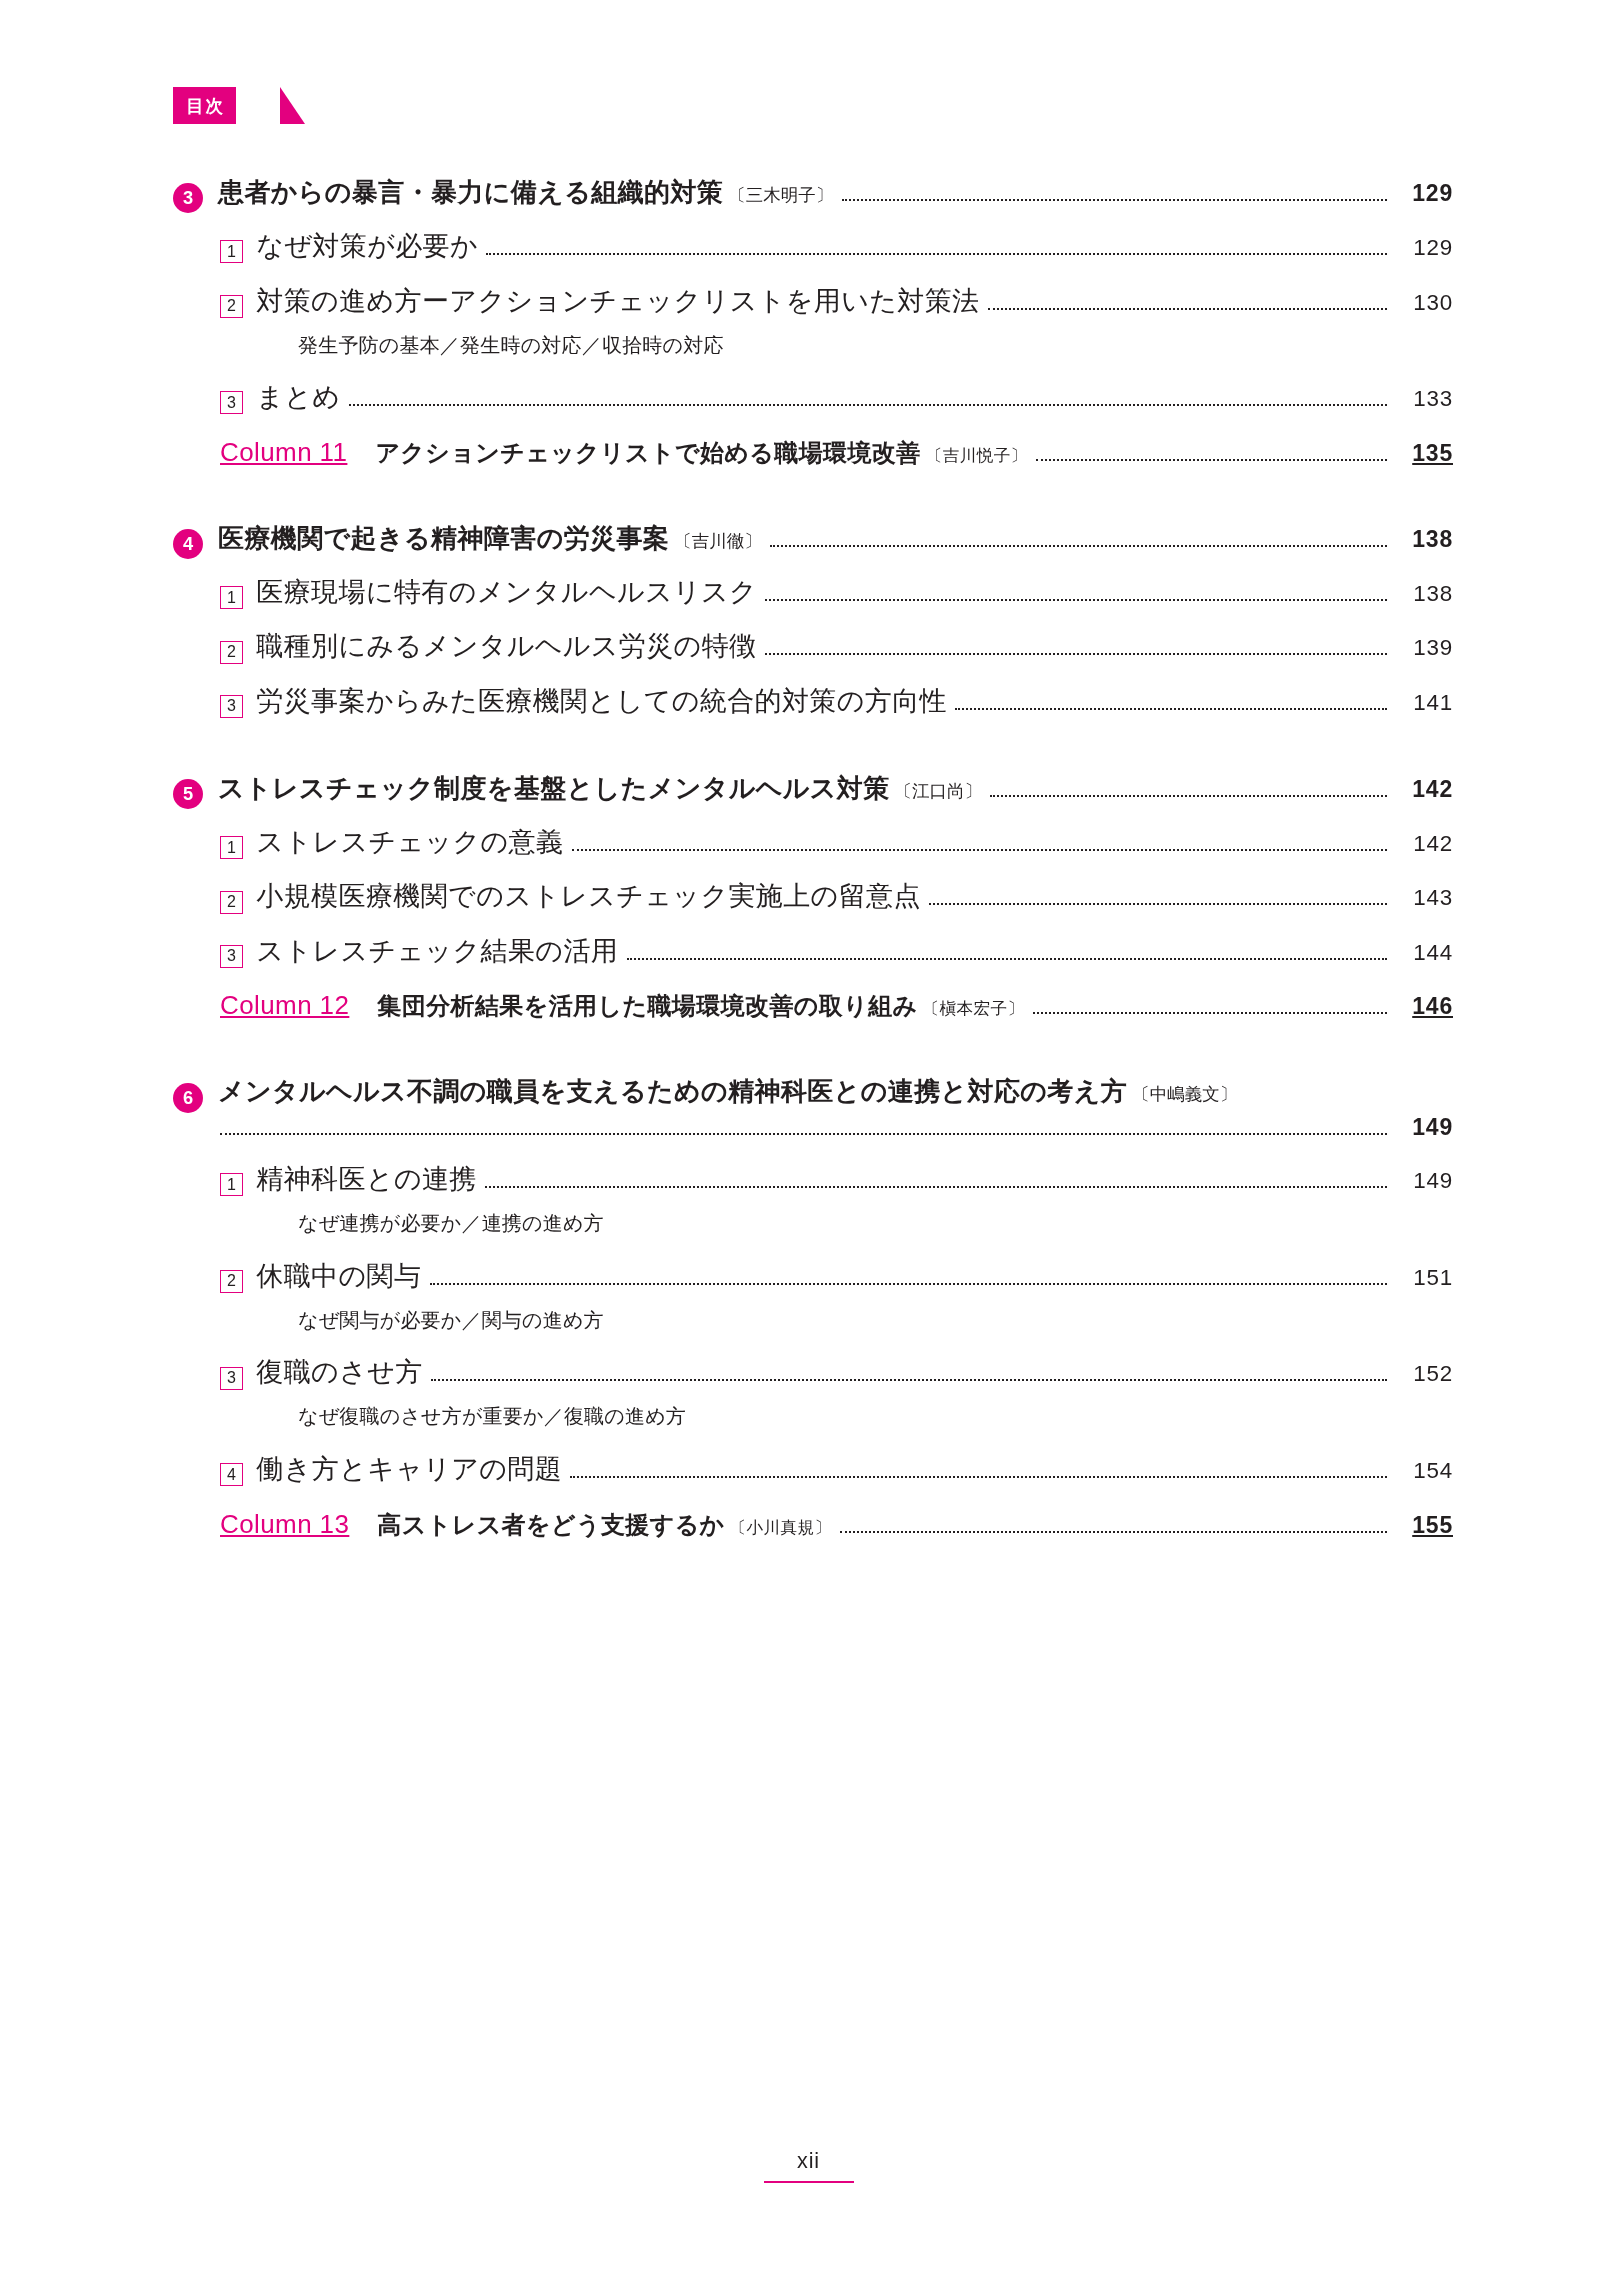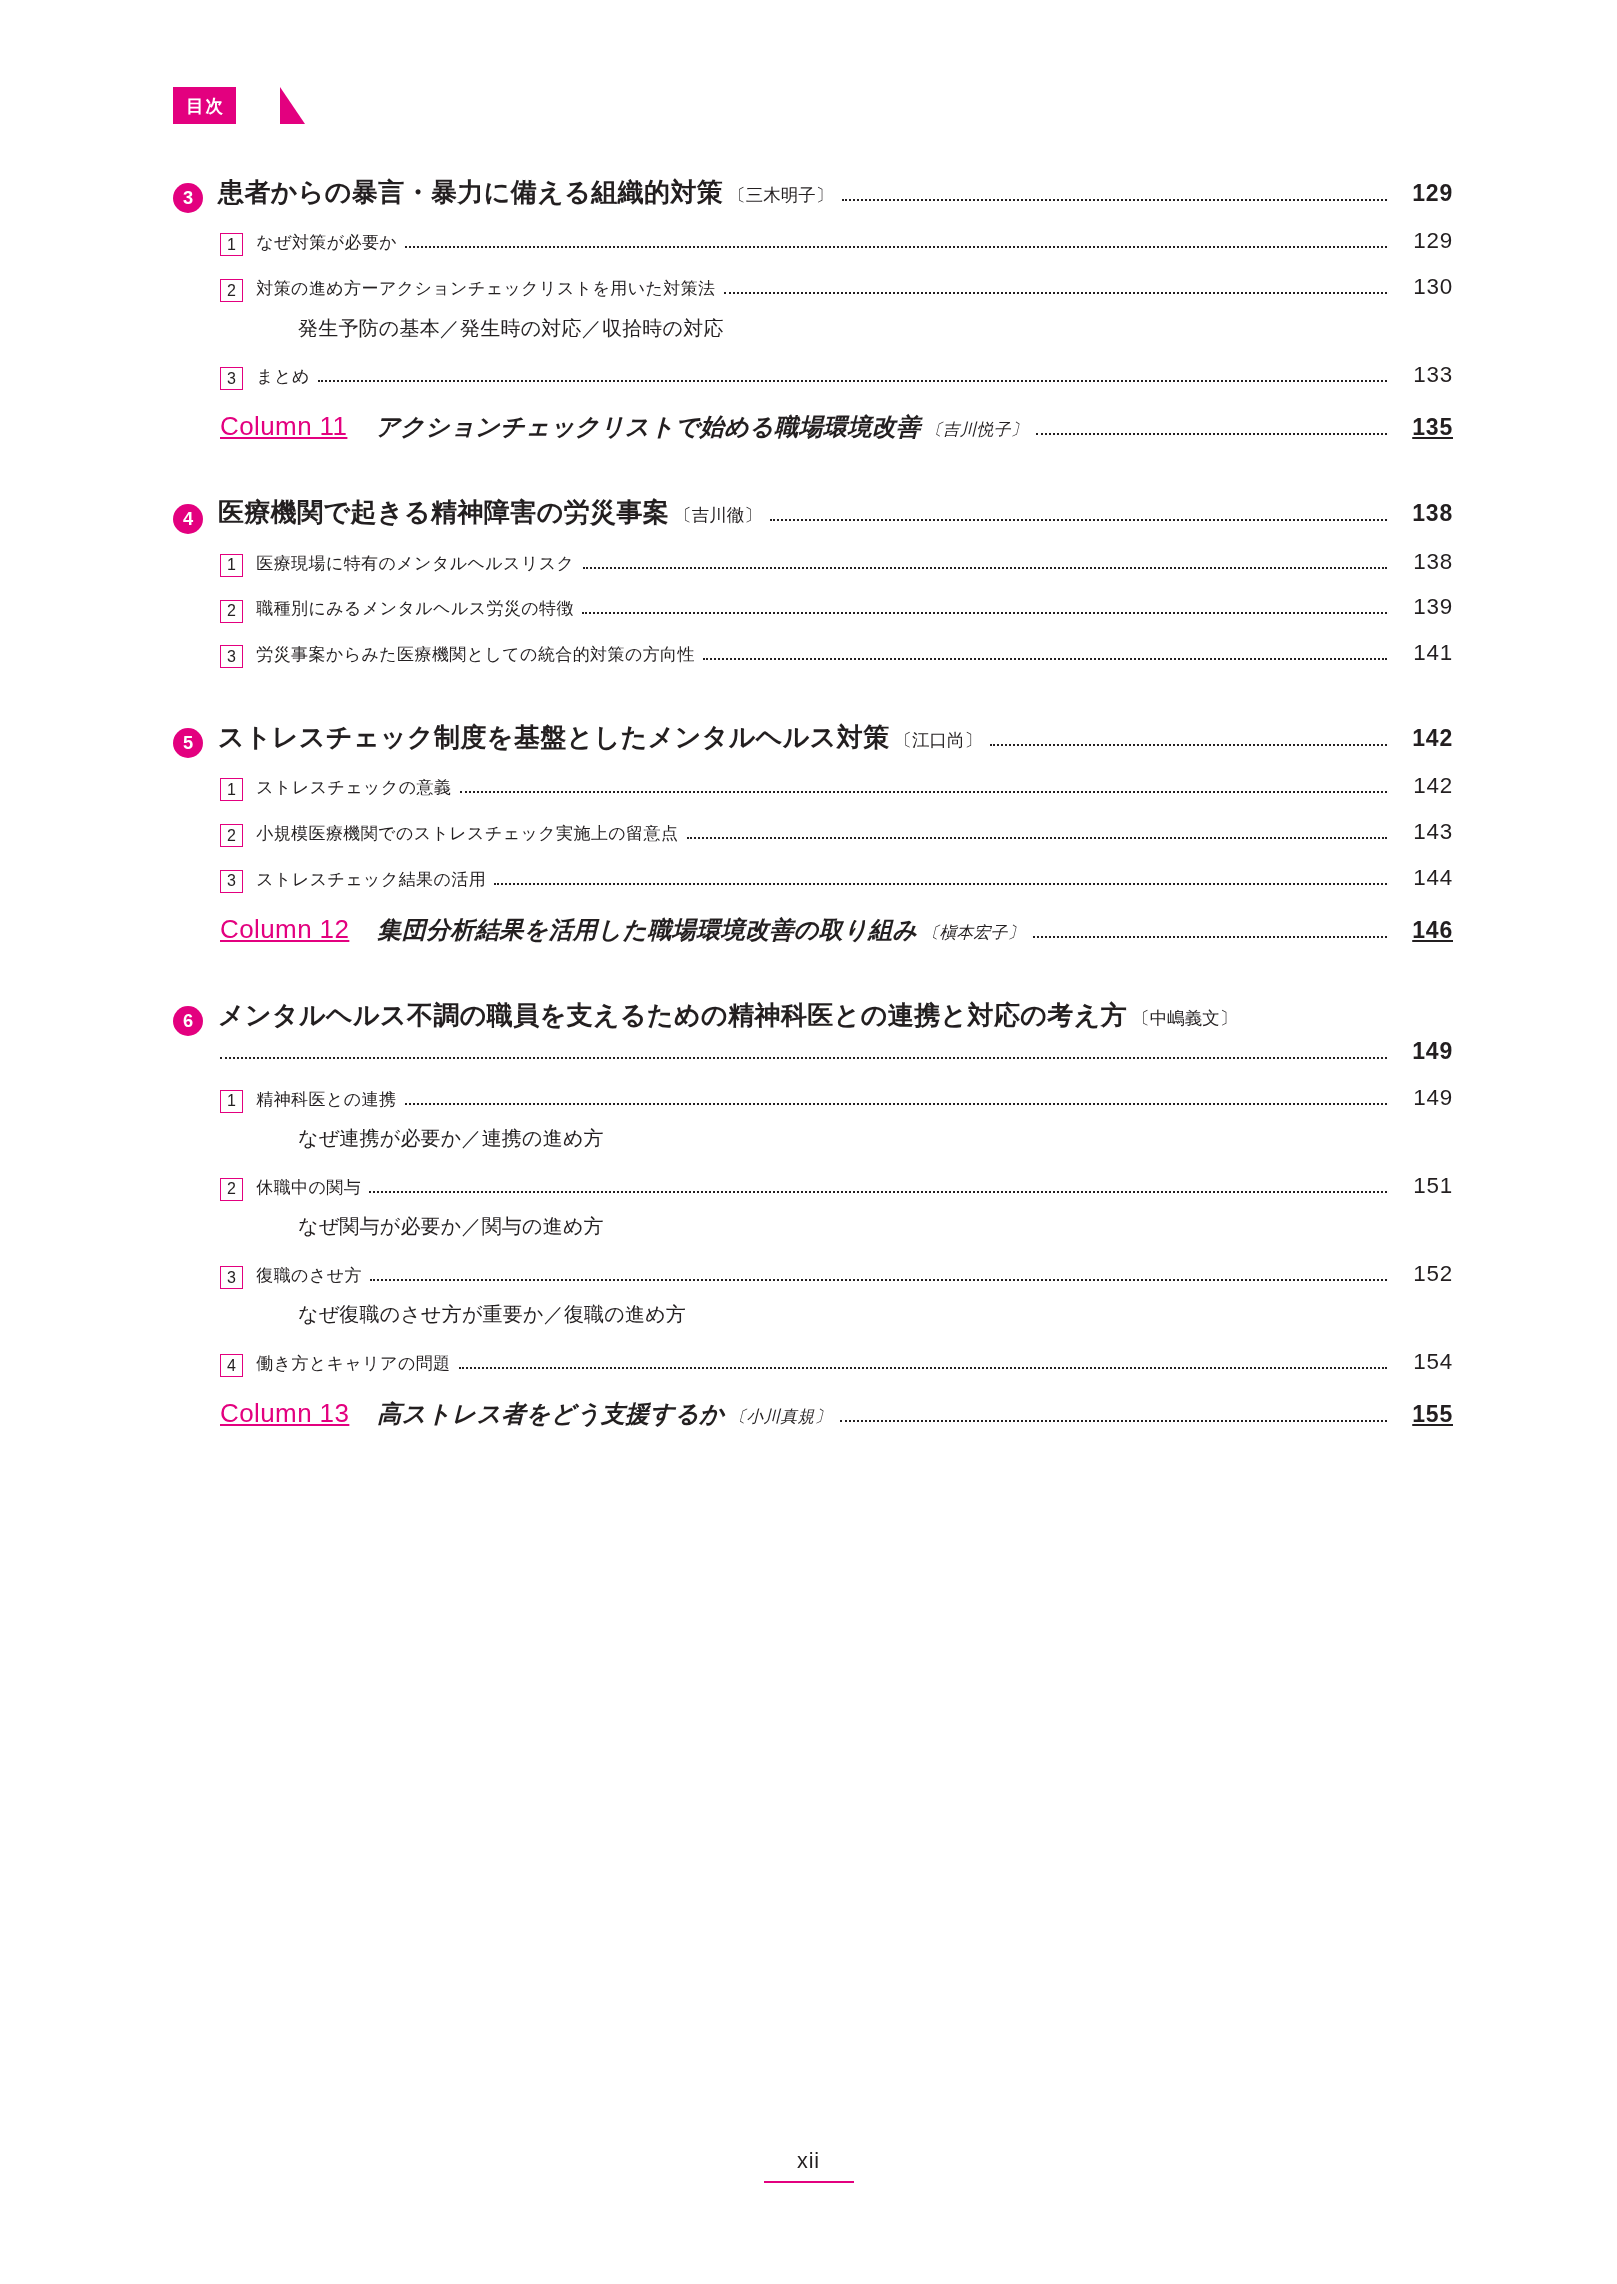--- a/index.html
+++ b/index.html
@@ -128,21 +128,21 @@
     display: flex;
     align-items: center;
     justify-content: center;
     margin-right: 13.3px;
     position: relative;
     top: 1.7px;
     box-sizing: border-box;
   }
   .section .sec-text {
     flex: 0 1 auto;
-    font-size: 17px;
+    font-size: 27px;
     white-space: nowrap;
     letter-spacing: 0.4px;
   }
   .section .pageno {
     font-weight: normal;
     font-size: 22.4px;
   }
 
   
   .subitems {
@@ -168,21 +168,20 @@
     letter-spacing: 0.4px;
     margin-right: 28px;
     text-decoration: underline;
   }
   .column .col-title {
     flex: 0 1 auto;
     font-size: 24px;
     font-weight: bold;
     white-space: nowrap;
     letter-spacing: 0.4px;
-    font-style: italic;
   }
   .column .author-box {
     font-size: 16.6px;
     font-weight: normal;
     margin-left: 5px;
   }
   .column .pageno {
     font-weight: bold;
     font-size: 23px;
     text-decoration: underline;

